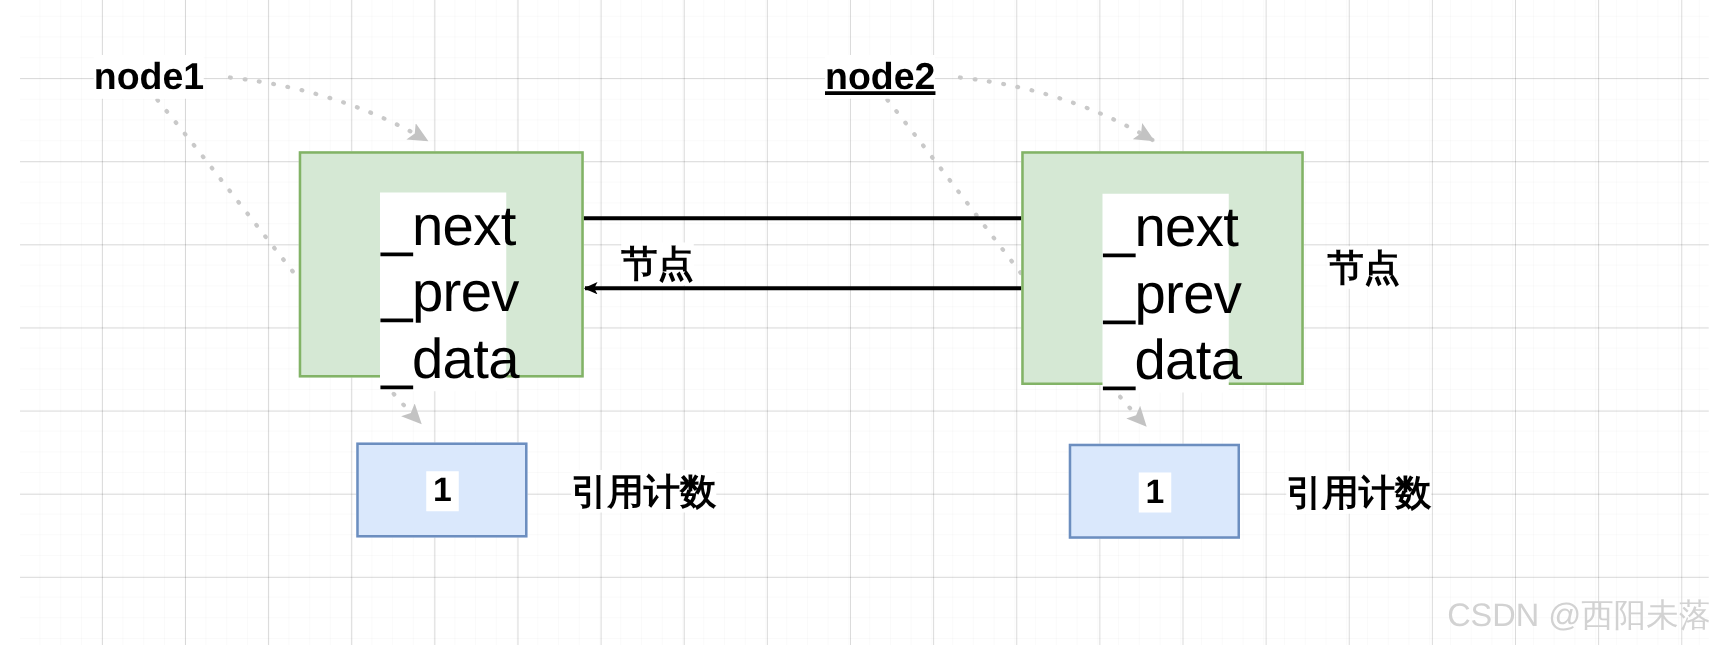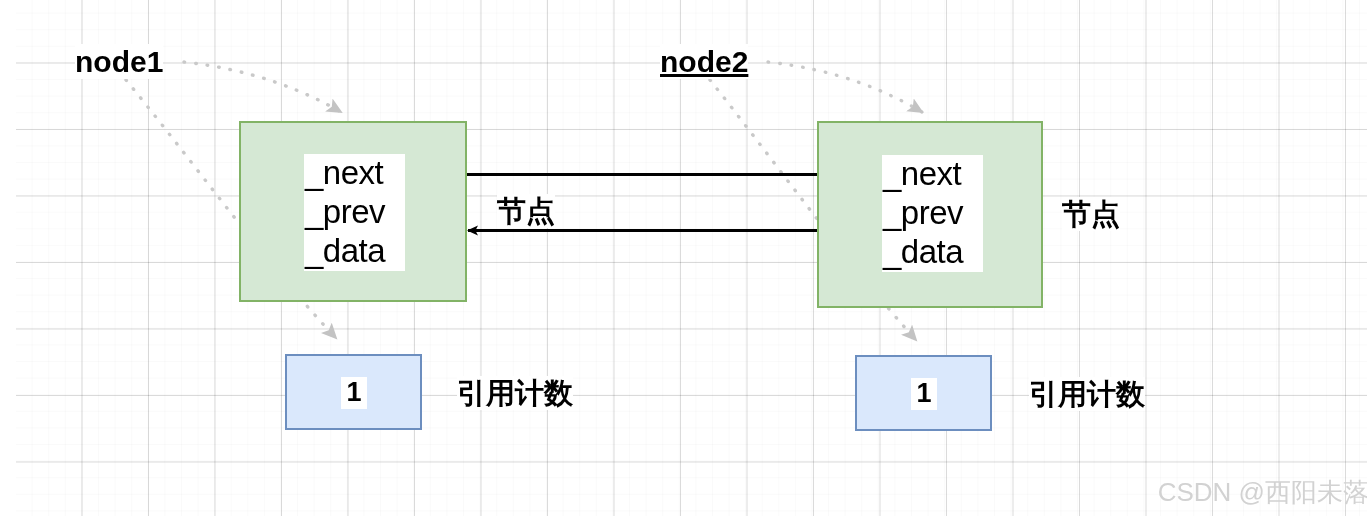--- a/index.html
+++ b/index.html
@@ -57,21 +57,21 @@
   
   .txt {
     position: absolute;
     background: #ffffff;
     color: #000000;
     white-space: pre;
     line-height: 1.18;
     font-weight: 400;
   }
   .node-fields {
-    font-size: 33px;
+    font-size: 45px;
     letter-spacing: -0.5px;
     text-align: left;
     padding: 0 1px;
   }
   .ref-value {
     font-size: 27px;
     font-weight: 700;
     text-align: center;
   }
   .pointer-label {

